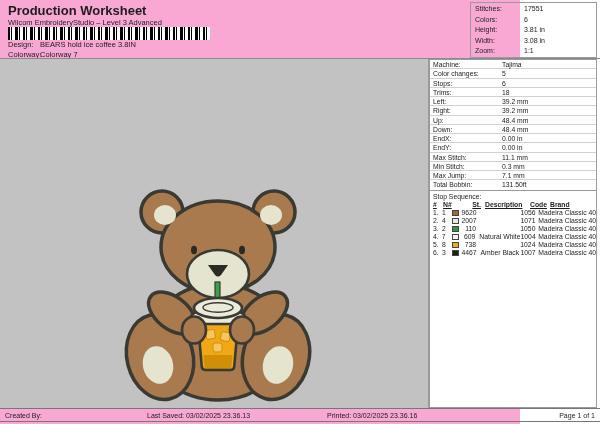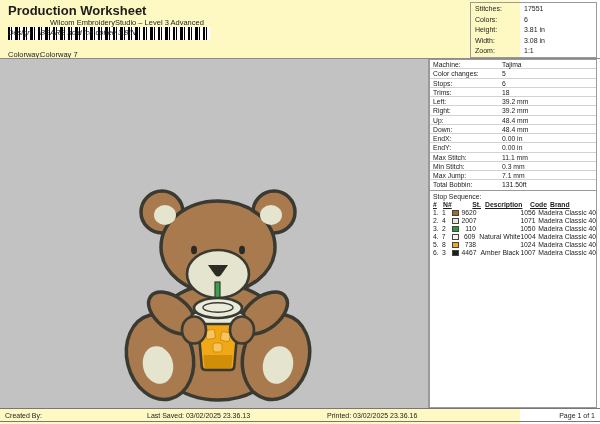--- a/index.html
+++ b/index.html
@@ -1,28 +1,28 @@
 <!DOCTYPE html>
 <html style="--canvas_bg: #c2c2c2; --outline: #3a3a32; --bear_brown: #a87a4e; --bear_cream: #e4e4cf; --lid_cream: #ebebdc; --nose_dark: #2b2b24; --straw_green: #3aa24a; --drink_amber: #f0a816; --drink_amber_dark: #d18f08; --ice_light: #f6c55f;"><head>
 <meta charset="utf-8">
 <style>
   * { margin:0; padding:0; box-sizing:border-box; }
   html,body { width:600px; height:424px; background:#ffffff; overflow:hidden;
               font-family:"Liberation Sans","DejaVu Sans",sans-serif; color:#1c1c1c; }
   .abs { position:absolute; }
-  #page { position:relative; width:520px; height:424px; background:#fef9c3; }
+  #page { position:relative; width:520px; height:424px; background:#f9a8d4; }
 
   
   #title { left:8px; top:3px; font-size:13px; font-weight:bold; }
-  #subtitle { left:8px; top:18px; font-size:7.5px; color:#222;margin-left:42px; }
+  #subtitle { left:8px; top:18px; font-size:7.5px; color:#222; }
   #barcode { left:8px; top:27px; width:202px; height:13px;
     background:repeating-linear-gradient(90deg,#000 0 2px,#fff 2px 3px,#000 3px 4px,#fff 4px 7px,#000 7px 10px,#fff 10px 11px,#000 11px 12px,#fff 12px 15px); }
   .meta-row { left:8px; font-size:7.5px; }
   .meta-row .lbl { display:inline-block; width:30px; }
-  #design-row { top:28px;font-style:italic; }
+  #design-row { top:40px; }
   #colorway-row { top:50px; }
 
   
   #summary-box { left:470px; top:2px; width:127px; height:56px; border:1px solid #9a9a9a; padding:1px 0; }
   .sum-row { display:flex; height:10.6px; font-size:7px; line-height:10.6px; }
   .sum-row .lbl { width:53px; padding-left:4px; }
 
   #hrule-top { left:0; top:58px; width:600px; height:0; border-top:1px solid #8a8a8a; }
 
   

